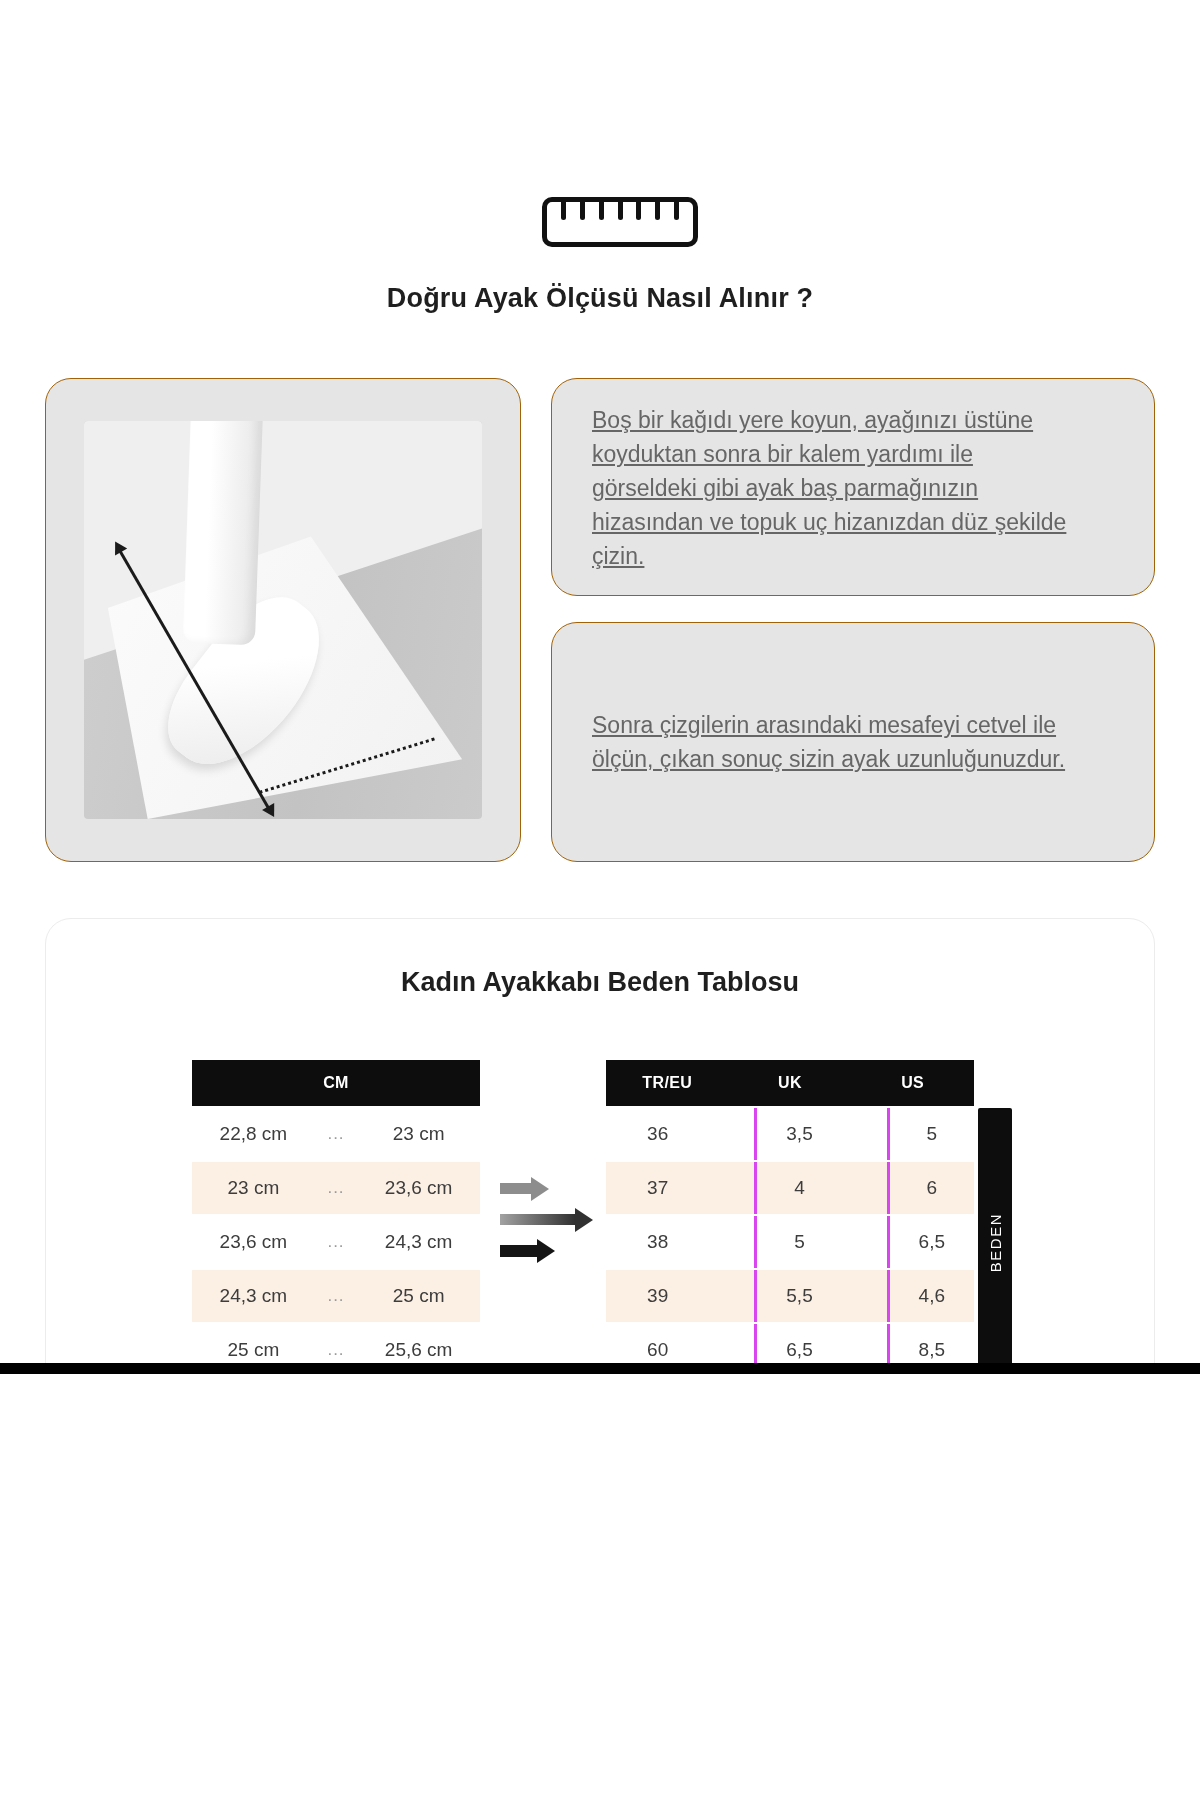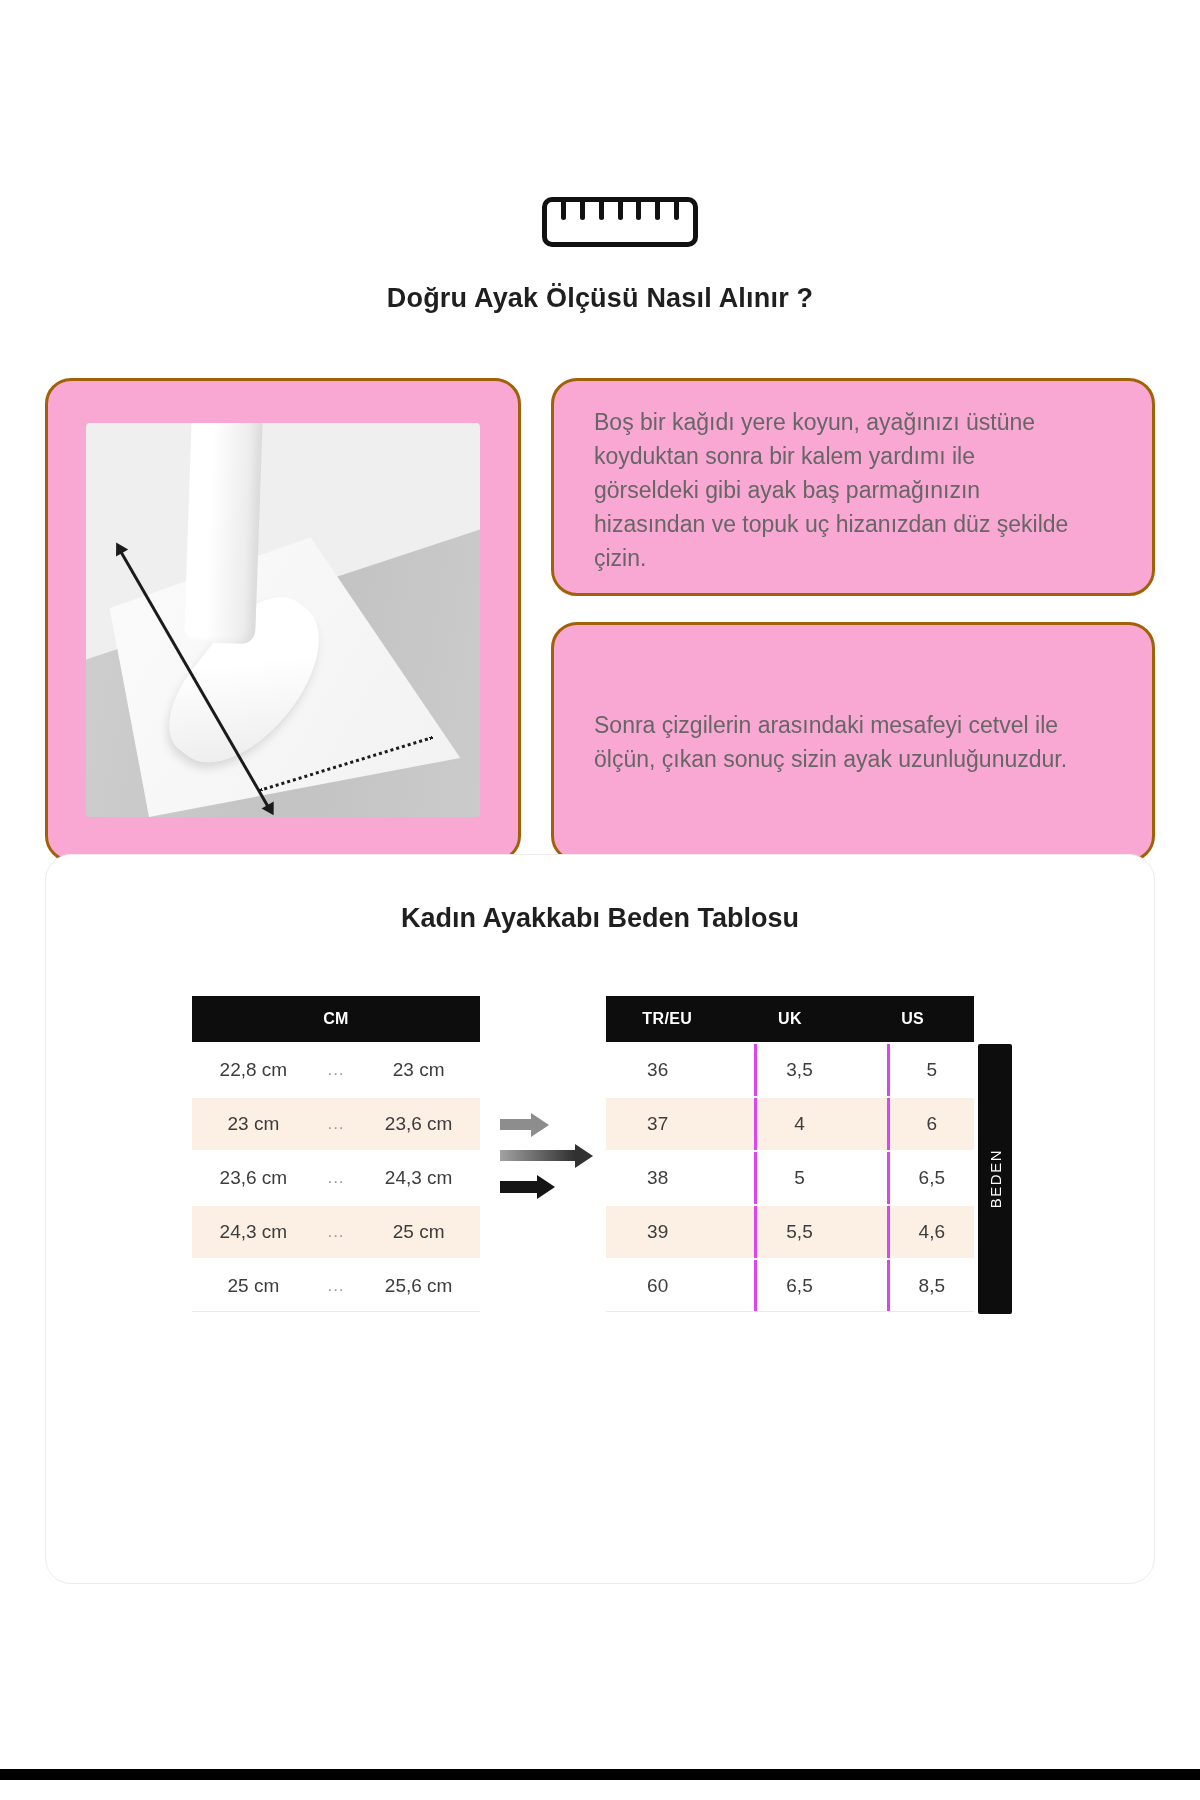--- a/index.html
+++ b/index.html
@@ -1,30 +1,30 @@
 <!DOCTYPE html>
 <html style="--row-alt: #fcefe4; --header-bg: #0d0d0d; --title-color: #1f1f1f; --text-muted: #666666;"><head>
 <meta charset="utf-8">
 <style>
   * { margin:0; padding:0; box-sizing:border-box; }
   html,body { background:#fff; }
   body { font-family:"Liberation Sans", sans-serif; }
-  .page { position:relative; width:1200px; height:1780px; background:#fff; overflow:hidden; margin:0 auto; }
+  .page { position:relative; width:1200px; height:1374px; background:#fff; overflow:hidden; margin:0 auto; }
 
   
   .ruler { position:absolute; top:197px; left:50%; transform:translateX(-58px); width:156px; height:50px;
            border:5px solid #111; border-radius:10px; display:flex; justify-content:space-evenly; }
   .ruler .tick { width:5px; height:18px; background:#111; border-radius:0 0 3px 3px; }
 
   .main-title { position:absolute; top:283px; width:100%; text-align:center;
                 font-size:27px; font-weight:700; color:var(--title-color,#1f1f1f); letter-spacing:.2px; }
 
   
   .row1 { position:absolute; top:378px; left:45px; width:1110px; display:flex; gap:30px; }
-  .card { border:3px solid #a16207; border-radius:26px; background:#f9a8d4; }
+  .card { border:1px solid #a16207; border-radius:26px; background:#e5e5e5;text-decoration:underline; }
   .photo-card { width:476px; height:484px; padding:42px 38px; flex:0 0 auto; }
   .text-col { flex:1; display:flex; flex-direction:column; gap:26px; }
   .info-card { padding:24px 70px 24px 40px; color:var(--text-muted,#666); font-size:23px; line-height:34px; }
   .info-card.first { height:218px; }
   .info-card.second { height:240px; display:flex; align-items:center; }
 
   
   .photo { position:relative; width:100%; height:100%; overflow:hidden; border-radius:4px;
            background:linear-gradient(100deg,#cfcfcf 0%,#c3c3c3 60%,#cbcbcb 100%); }
   .photo-wall { position:absolute; inset:0; background:linear-gradient(160deg,#efefef 55%,#e2e2e2 100%);
@@ -40,21 +40,21 @@
   .measure-arrow { position:absolute; left:9%; top:32%; width:76%; border-top:3px solid #1b1b1b;
                    transform:rotate(60deg); transform-origin:left top; }
   .measure-arrow::before { content:""; position:absolute; left:-2px; top:-9px;
                    border:7px solid transparent; border-right:12px solid #1b1b1b; transform:translateX(-13px); }
   .measure-arrow::after { content:""; position:absolute; right:-2px; top:-9px;
                    border:7px solid transparent; border-left:12px solid #1b1b1b; transform:translateX(13px); }
   .dotted-line { position:absolute; left:44%; top:93%; width:46%; border-top:3px dotted #1b1b1b;
                  transform:rotate(-17deg); transform-origin:left top; }
 
   
-  .panel { position:absolute; top:854px; left:45px; width:1110px; height:730px;
+  .panel { position:absolute; top:918px; left:45px; width:1110px; height:730px;
            border:1px solid #ececec; border-radius:26px; background:#fff; }
   .panel-title { position:absolute; top:48px; width:100%; text-align:center;
                  font-size:27px; font-weight:700; color:var(--title-color,#1f1f1f); }
 
   .thead { height:46px; background:var(--header-bg,#0d0d0d); color:#fff; font-size:16px; font-weight:700;
            letter-spacing:.4px; display:grid; align-items:center; text-align:center; }
   .cm-table { position:absolute; left:146px; top:141px; width:288px; }
   .cm-table .thead { grid-template-columns:1fr; }
   .size-table { position:absolute; left:560px; top:141px; width:368px; }
   .size-table .thead { grid-template-columns:1fr 1fr 1fr; }

